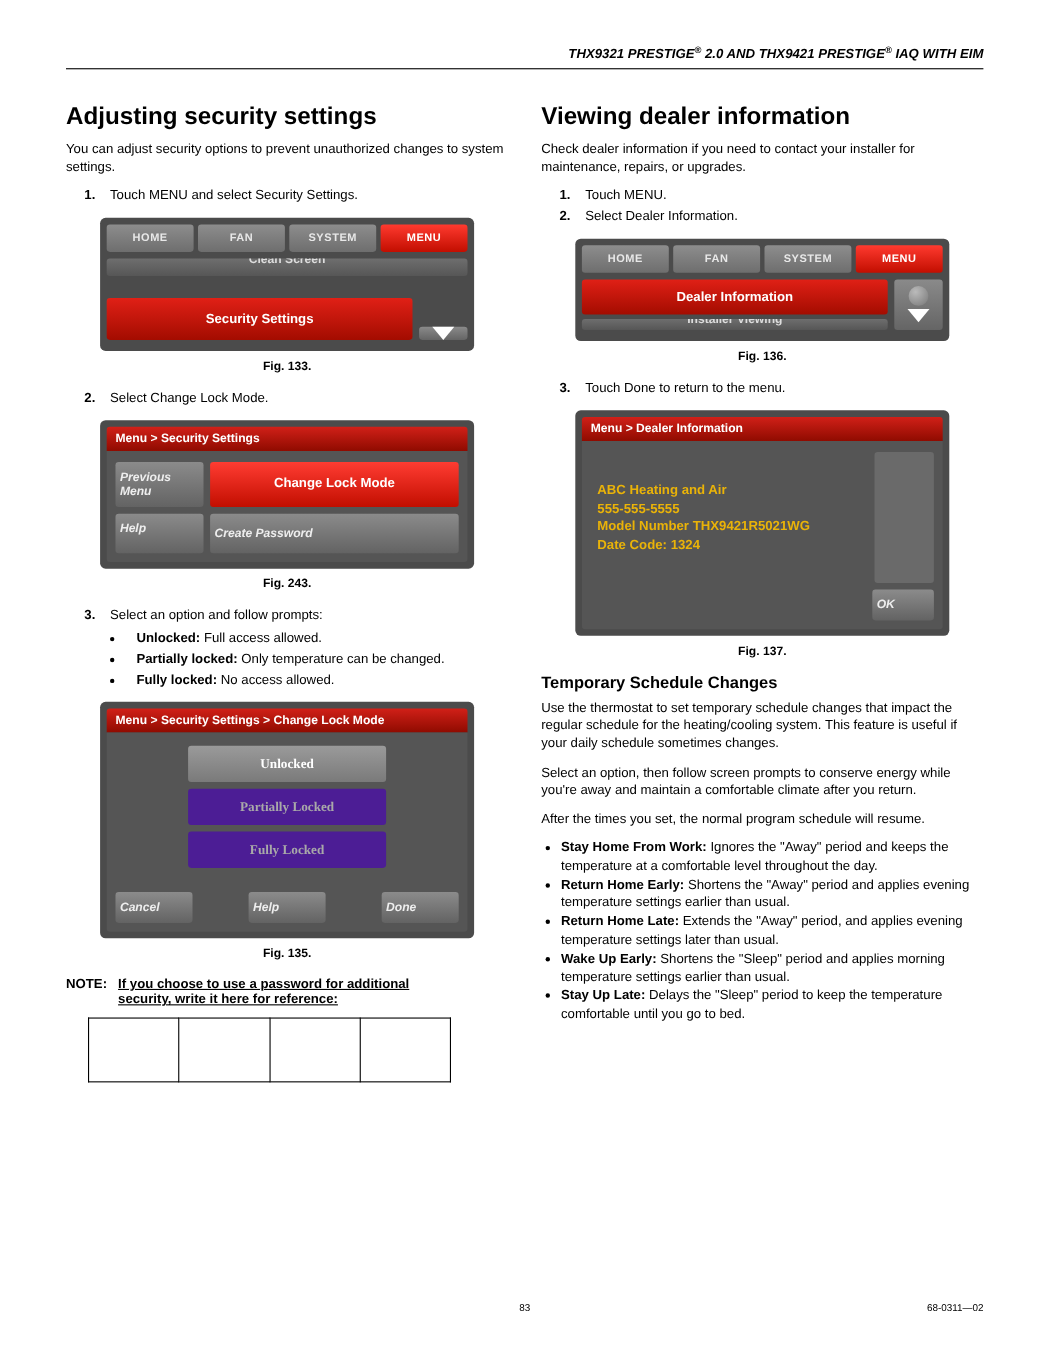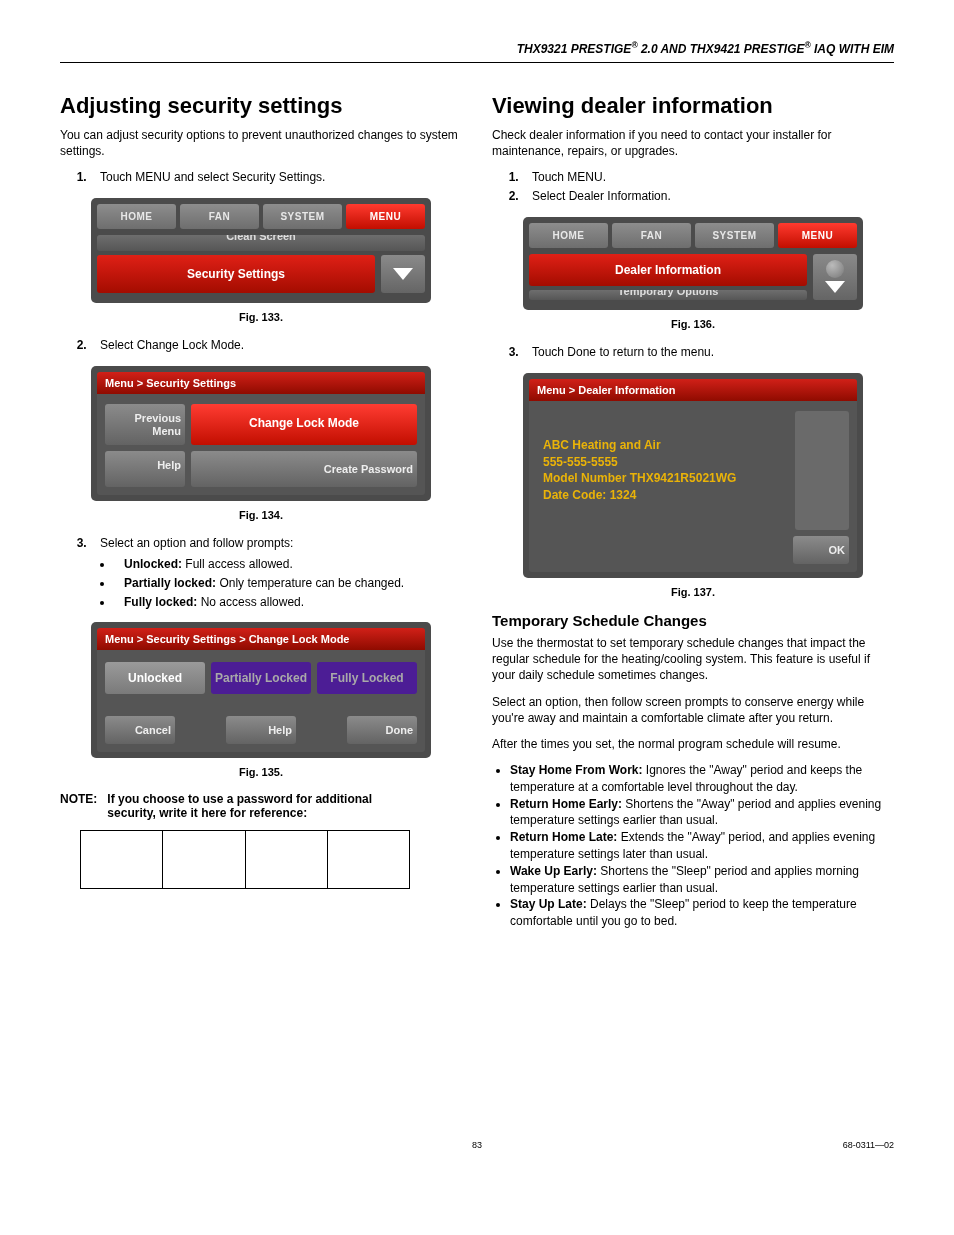--- a/index.html
+++ b/index.html
@@ -40,21 +40,21 @@
   }
   p { font-size: 12px; line-height: 1.35; margin-bottom: 10px; }
   ol { margin-left: 30px; margin-bottom: 10px; }
   ol li { font-size: 12px; line-height: 1.4; padding-left: 10px; margin-bottom: 2px; }
   ol li::marker { font-weight: bold; }
   ul { margin-left: 30px; margin-bottom: 10px; }
   ul li { font-size: 12px; line-height: 1.4; list-style: disc; }
   .caption { text-align: center; font-weight: bold; font-size: 11px; margin: 8px 0 14px 0; }
   .note { font-size: 12px; margin: 10px 0 10px 0; }
   .note .lbl { font-weight: bold; }
-  .note-body { display: inline-block; vertical-align: top; font-weight: bold; width: 300px; }
+  .note-body { display: inline-block; vertical-align: top; font-weight: bold; width: 300px; text-decoration: underline; }
   .pw-grid {
     border-collapse: collapse;
     margin: 6px 0 0 20px;
     width: 330px;
   }
   .pw-grid td {
     border: 1px solid #000;
     height: 58px;
     width: 82px;
   }
@@ -150,40 +150,41 @@
   .dev-body {
     background: #555;
     padding: 10px 8px 8px 8px;
     border-radius: 0 0 3px 3px;
   }
   .btn-gray {
     background: linear-gradient(#8b8b8b,#636363);
     color: #eee;
     font-size: 11px;
     font-weight: bold;
-    text-align: right;
+    text-align: left;
     padding: 8px 4px;
     border-radius: 3px;
+    font-style: italic;
   }
   .btn-gray.lg { padding: 12px 4px; }
   .btn-red-grad {
     background: linear-gradient(#ff3c32,#c20e00);
     color: #fff;
     font-size: 12px;
     font-weight: bold;
     text-align: center;
     padding: 12px 4px;
     border-radius: 3px;
   }
   .grid2 {
     display: grid;
     grid-template-columns: 80px 1fr;
     gap: 6px;
   }
-  .opt-list { display: flex; flex-direction: row; gap: 6px; align-items: center; padding: 8px 0 18px 0; }
+  .opt-list { display: flex; flex-direction: column; gap: 6px; align-items: center; padding: 8px 0 18px 0; font-family: Liberation Serif, serif; }
   .opt {
     width: 180px;
     text-align: center;
     font-size: 12px;
     font-weight: bold;
     padding: 9px 0;
     border-radius: 3px;
   }
   .opt.sel { background: linear-gradient(#9a9a9a,#7a7a7a); color: #fff; }
   .opt.dim { background: #4c1d95; color: #a9a9a9; }
@@ -243,21 +244,21 @@
     </ol>
 
     <div class="device">
       <div class="dev-tabs">
         <div class="dev-tab">HOME</div>
         <div class="dev-tab">FAN</div>
         <div class="dev-tab">SYSTEM</div>
         <div class="dev-tab red">MENU</div>
       </div>
       <div class="dev-strip cut"><span>Clean Screen</span></div>
-      <div class="dev-row" style="margin-top:4px;">
+      <div class="dev-row" style="margin-top:20px;align-items:flex-end;">
         <div class="dev-red-bar">Security Settings</div>
         <div class="dev-arrow-btn">
           <div class="tri-down"></div>
         </div>
       </div>
     </div>
     <div class="caption">Fig. 133.</div>
 
     <ol start="2">
       <li>Select Change Lock Mode.</li>
@@ -267,21 +268,21 @@
       <div class="crumb">Menu &gt; Security Settings</div>
       <div class="dev-body">
         <div class="grid2">
           <div class="btn-gray" style="line-height:1.15;">Previous<br>Menu</div>
           <div class="btn-red-grad">Change Lock Mode</div>
           <div class="btn-gray">Help</div>
           <div class="btn-gray lg">Create Password</div>
         </div>
       </div>
     </div>
-    <div class="caption">Fig. 134.</div>
+    <div class="caption">Fig. 243.</div>
 
     <ol start="3">
       <li>
         <span>Select an option and follow prompts:</span>
         <ul style="margin-left:14px; margin-top:4px;">
           <li><b>Unlocked:</b><span> Full access allowed.</span></li>
           <li><b>Partially locked:</b><span> Only temperature can be changed.</span></li>
           <li><b>Fully locked:</b><span> No access allowed.</span></li>
         </ul>
       </li>
@@ -333,21 +334,21 @@
     <div class="device">
       <div class="dev-tabs">
         <div class="dev-tab">HOME</div>
         <div class="dev-tab">FAN</div>
         <div class="dev-tab">SYSTEM</div>
         <div class="dev-tab red">MENU</div>
       </div>
       <div class="dev-row">
         <div style="flex:1; display:flex; flex-direction:column; gap:4px;">
           <div class="dev-red-bar" style="padding:9px 0;">Dealer Information</div>
-          <div class="dev-strip cut"><span>Temporary Options</span></div>
+          <div class="dev-strip cut"><span>Installer Viewing</span></div>
         </div>
         <div class="dev-arrow-btn two">
           <div class="circle"></div>
           <div class="tri-down"></div>
         </div>
       </div>
     </div>
     <div class="caption">Fig. 136.</div>
 
     <ol start="3">

